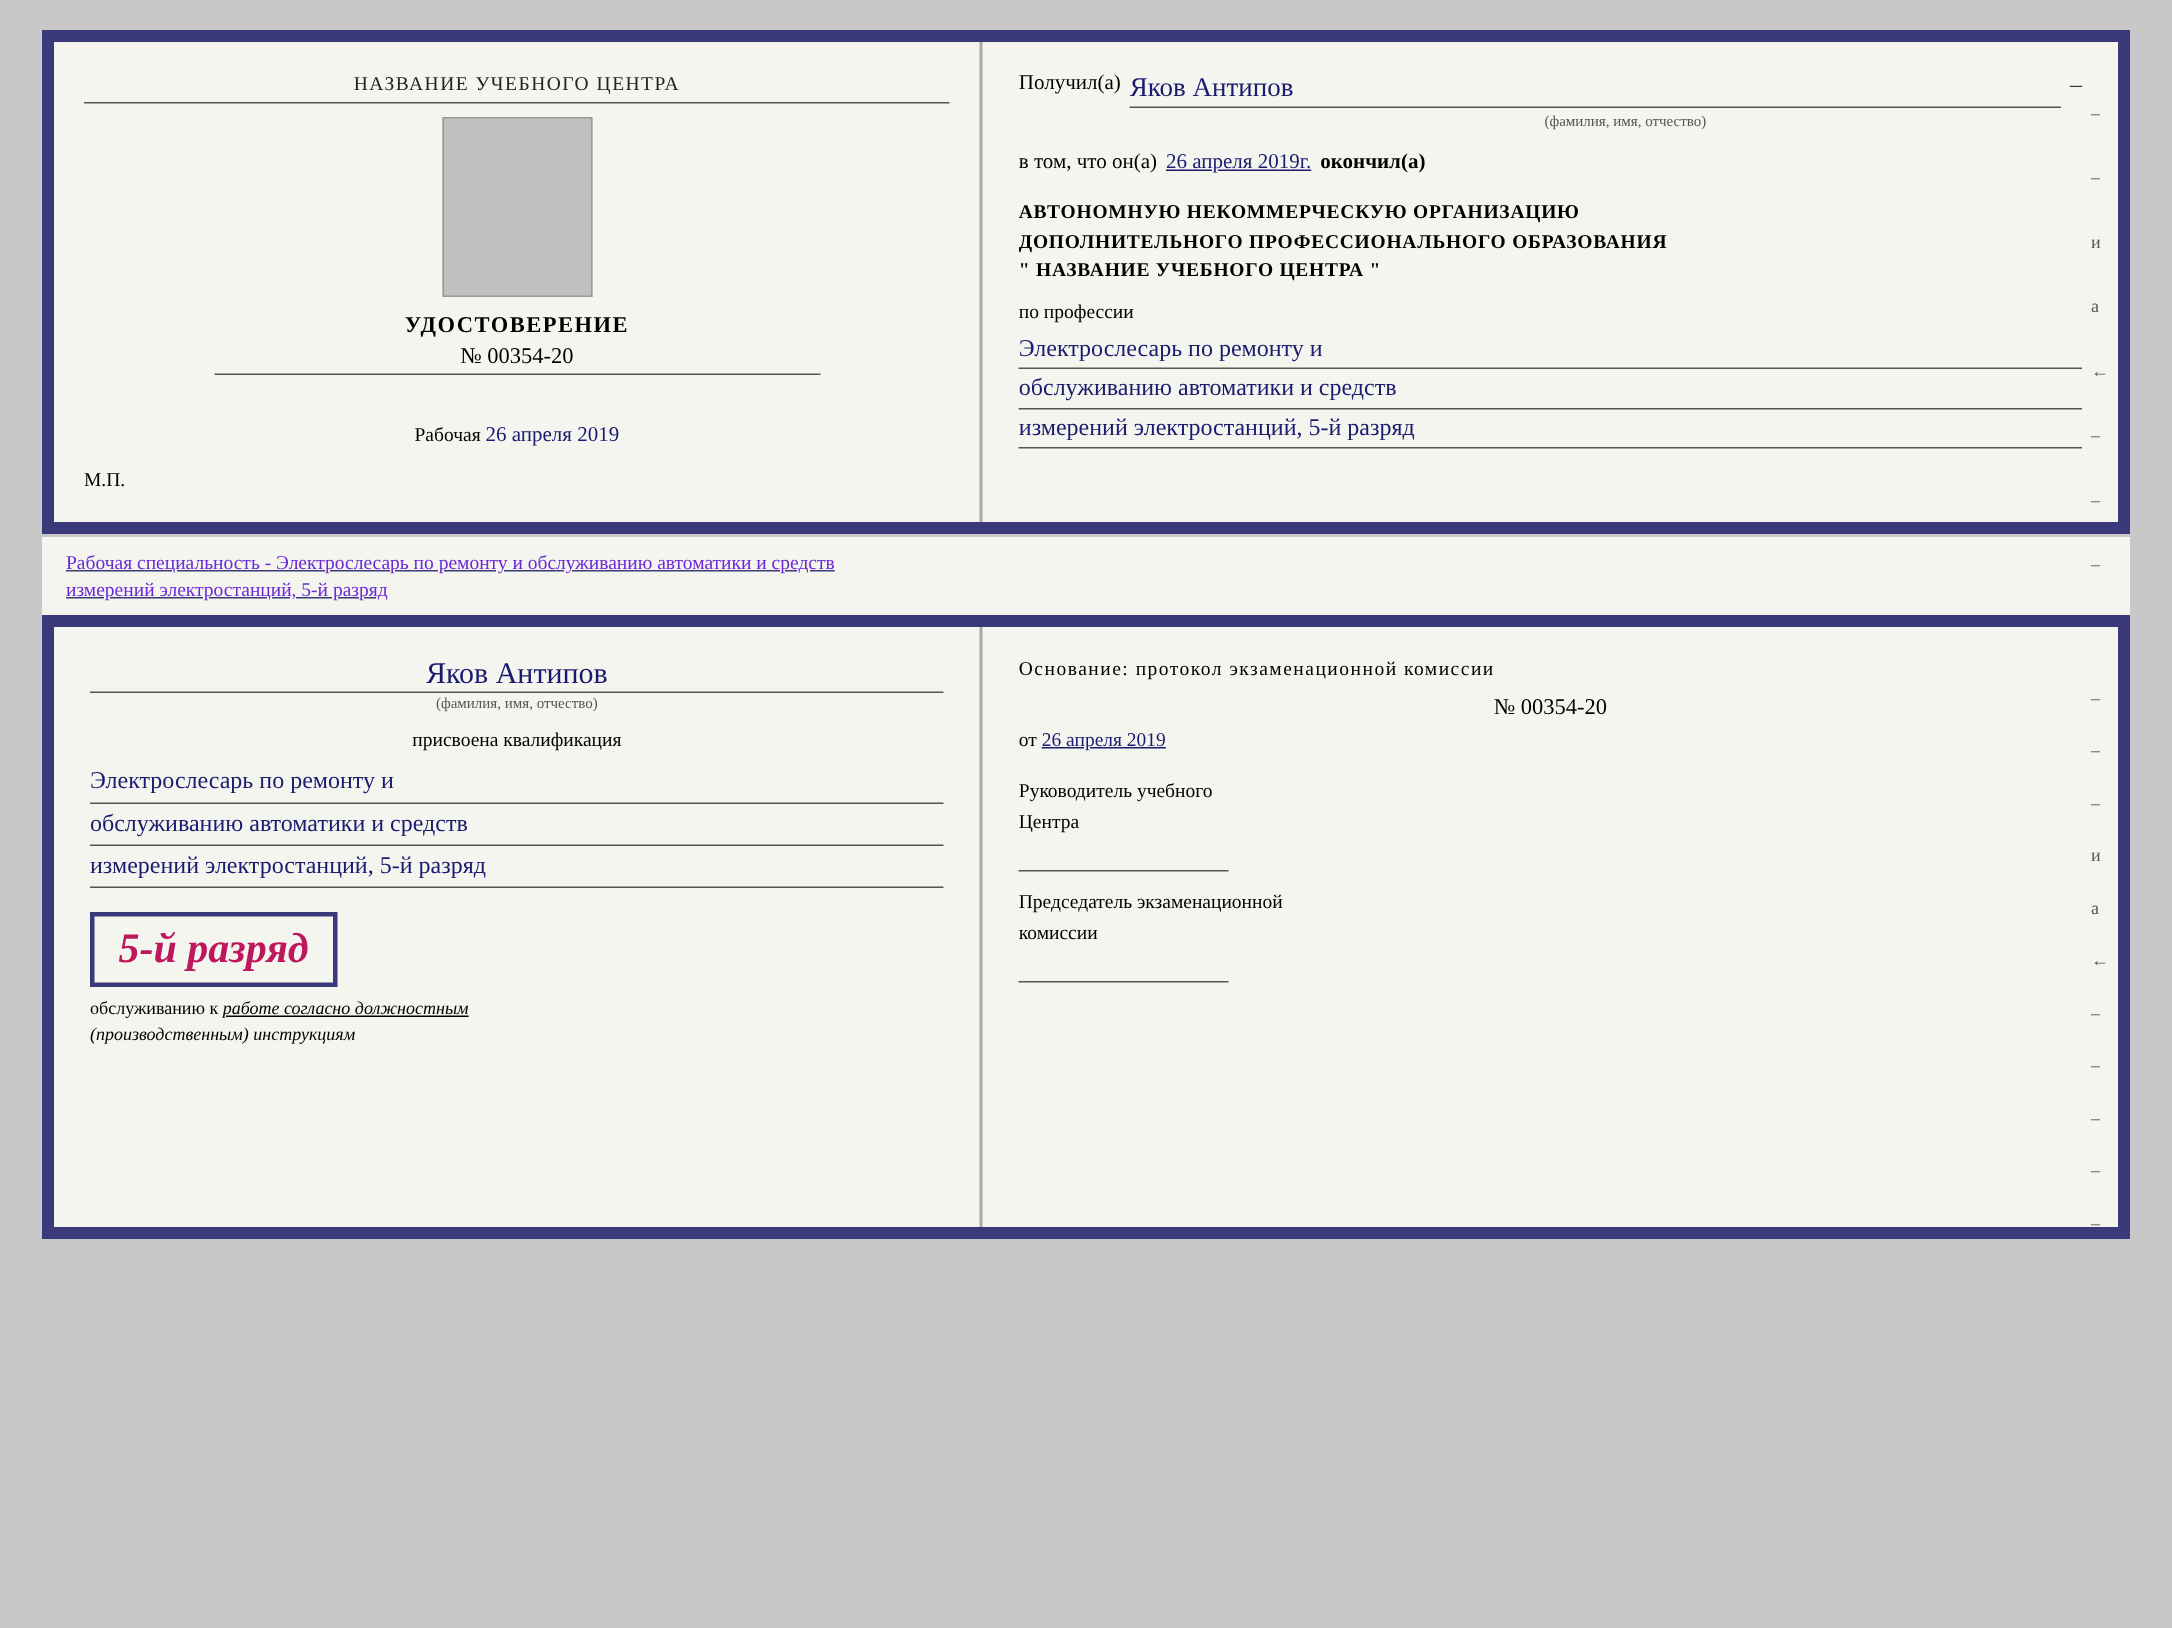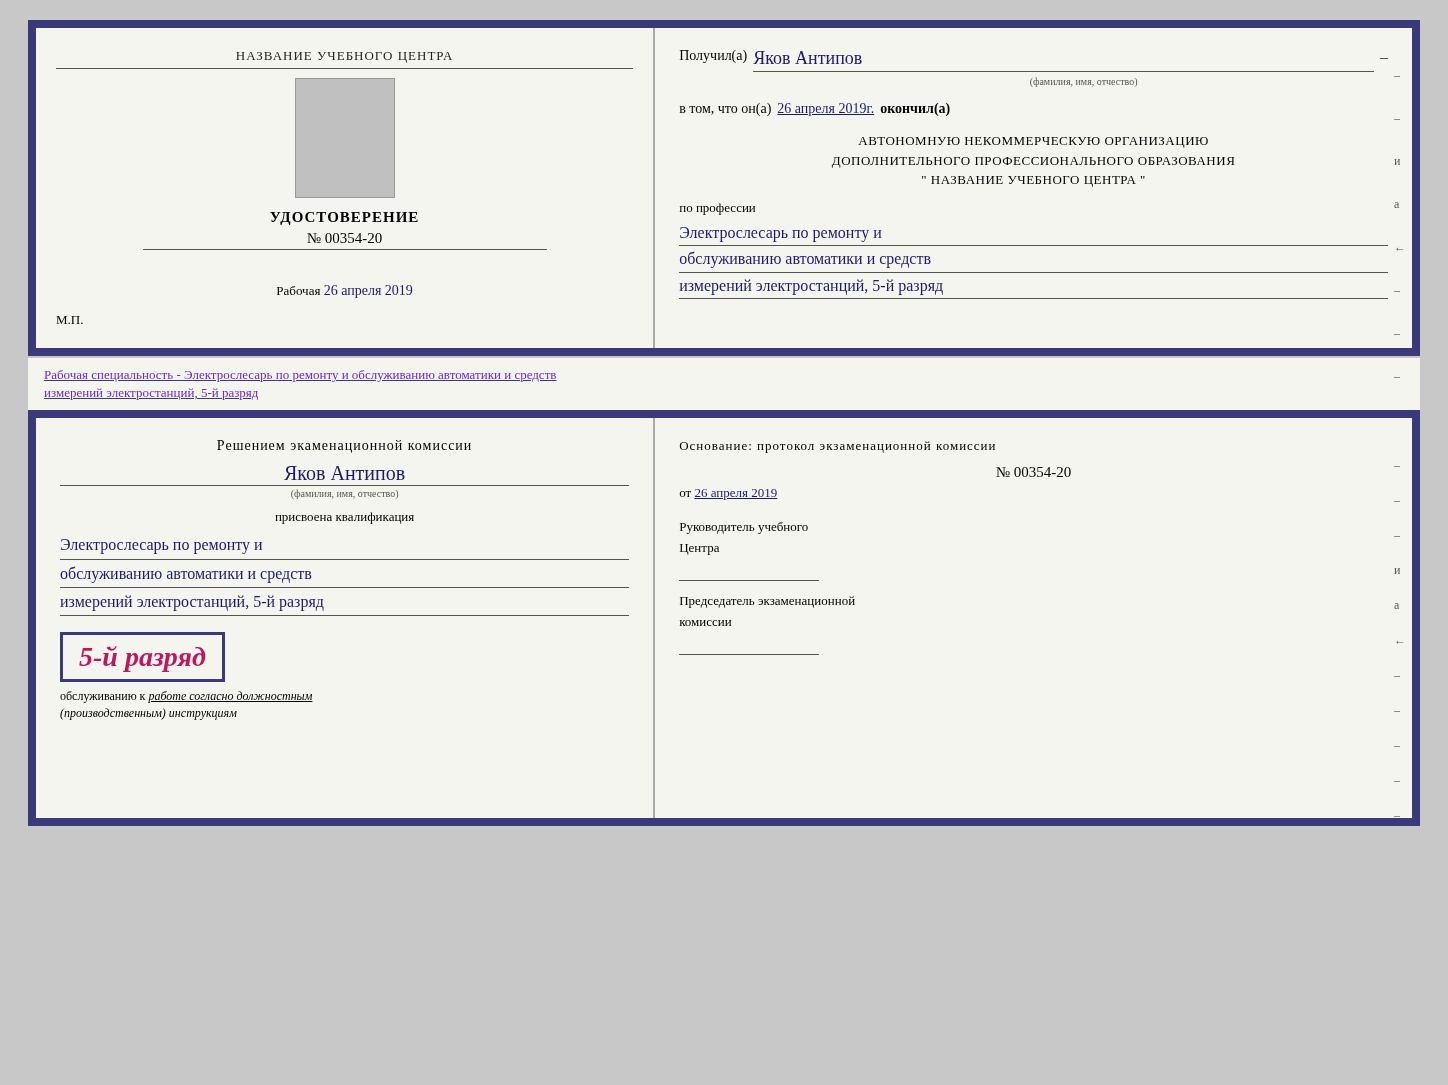--- a/index.html
+++ b/index.html
@@ -142,25 +142,25 @@
 
     .confirm-date {
       font-family: 'Segoe Script', 'Comic Sans MS', cursive;
       font-size: 14px;
       color: #1a1a6e;
       text-decoration: underline;
     }
 
     .org-text {
       font-size: 13px;
-      text-align: center;
       text-transform: uppercase;
       line-height: 1.5;
       letter-spacing: 0.5px;
       margin-bottom: 10px;
+      font-weight: bold;
     }
 
     .profession-label {
       font-size: 13px;
       margin-bottom: 4px;
     }
 
     .profession-handwritten {
       font-family: 'Segoe Script', 'Comic Sans MS', cursive;
       font-size: 16px;
@@ -394,21 +394,20 @@
   </div>
 
   <div class="separator-text">
     <div style="text-decoration: underline; text-decoration-color: #3a3a7a;">Рабочая специальность - Электрослесарь по ремонту и обслуживанию автоматики и средств</div>
     <div style="text-decoration: underline; text-decoration-color: #3a3a7a;">измерений электростанций, 5-й разряд</div>
   </div>
 
   <div class="bottom-doc">
 
     <div class="bottom-left">
-      <div class="decision-text">Решением экаменационной комиссии</div>
 
       <span class="person-name-large">Яков Антипов</span>
       <span class="person-sublabel">(фамилия, имя, отчество)</span>
 
       <div class="qualification-label">присвоена квалификация</div>
 
       <span class="qualification-handwritten">Электрослесарь по ремонту и</span>
       <span class="qualification-handwritten">обслуживанию автоматики и средств</span>
       <span class="qualification-handwritten">измерений электростанций, 5-й разряд</span>
 

